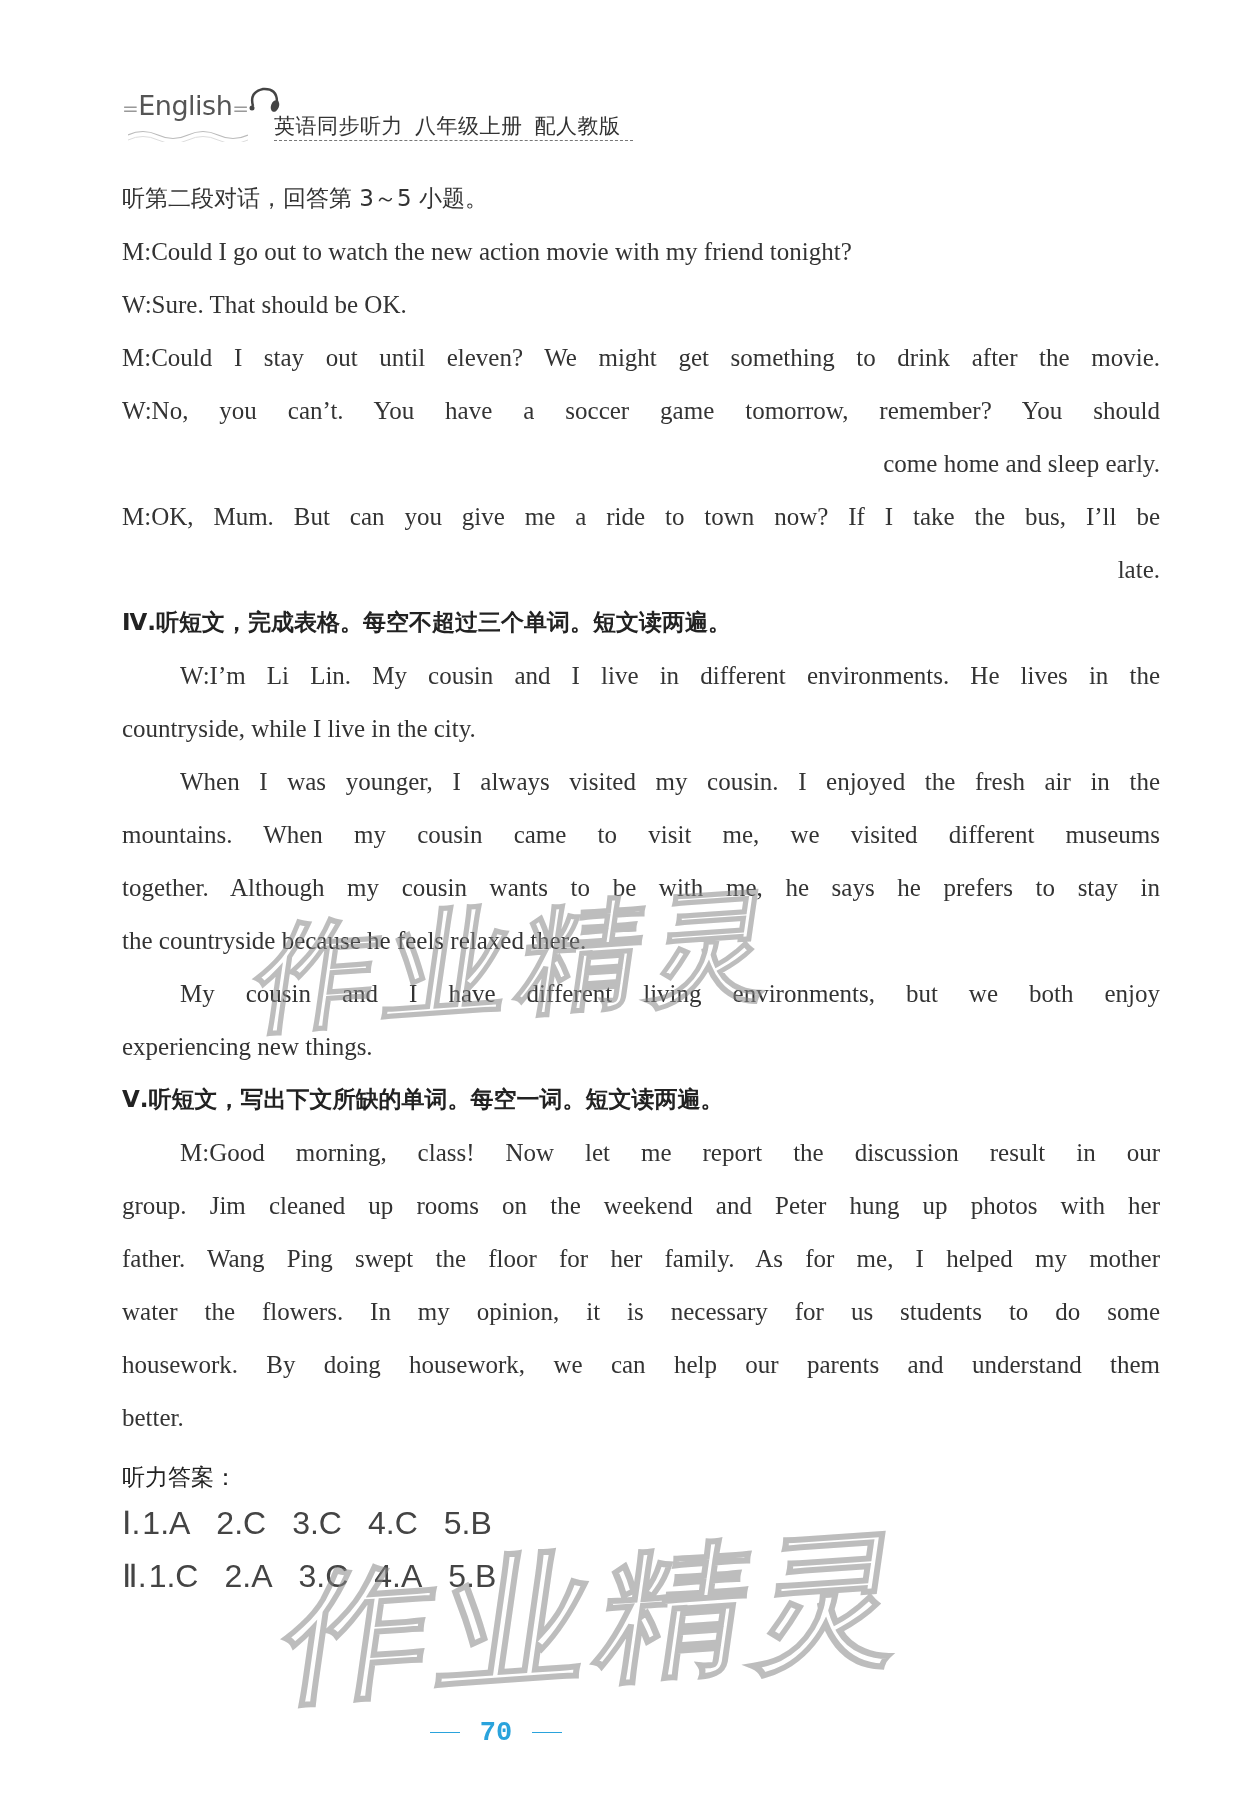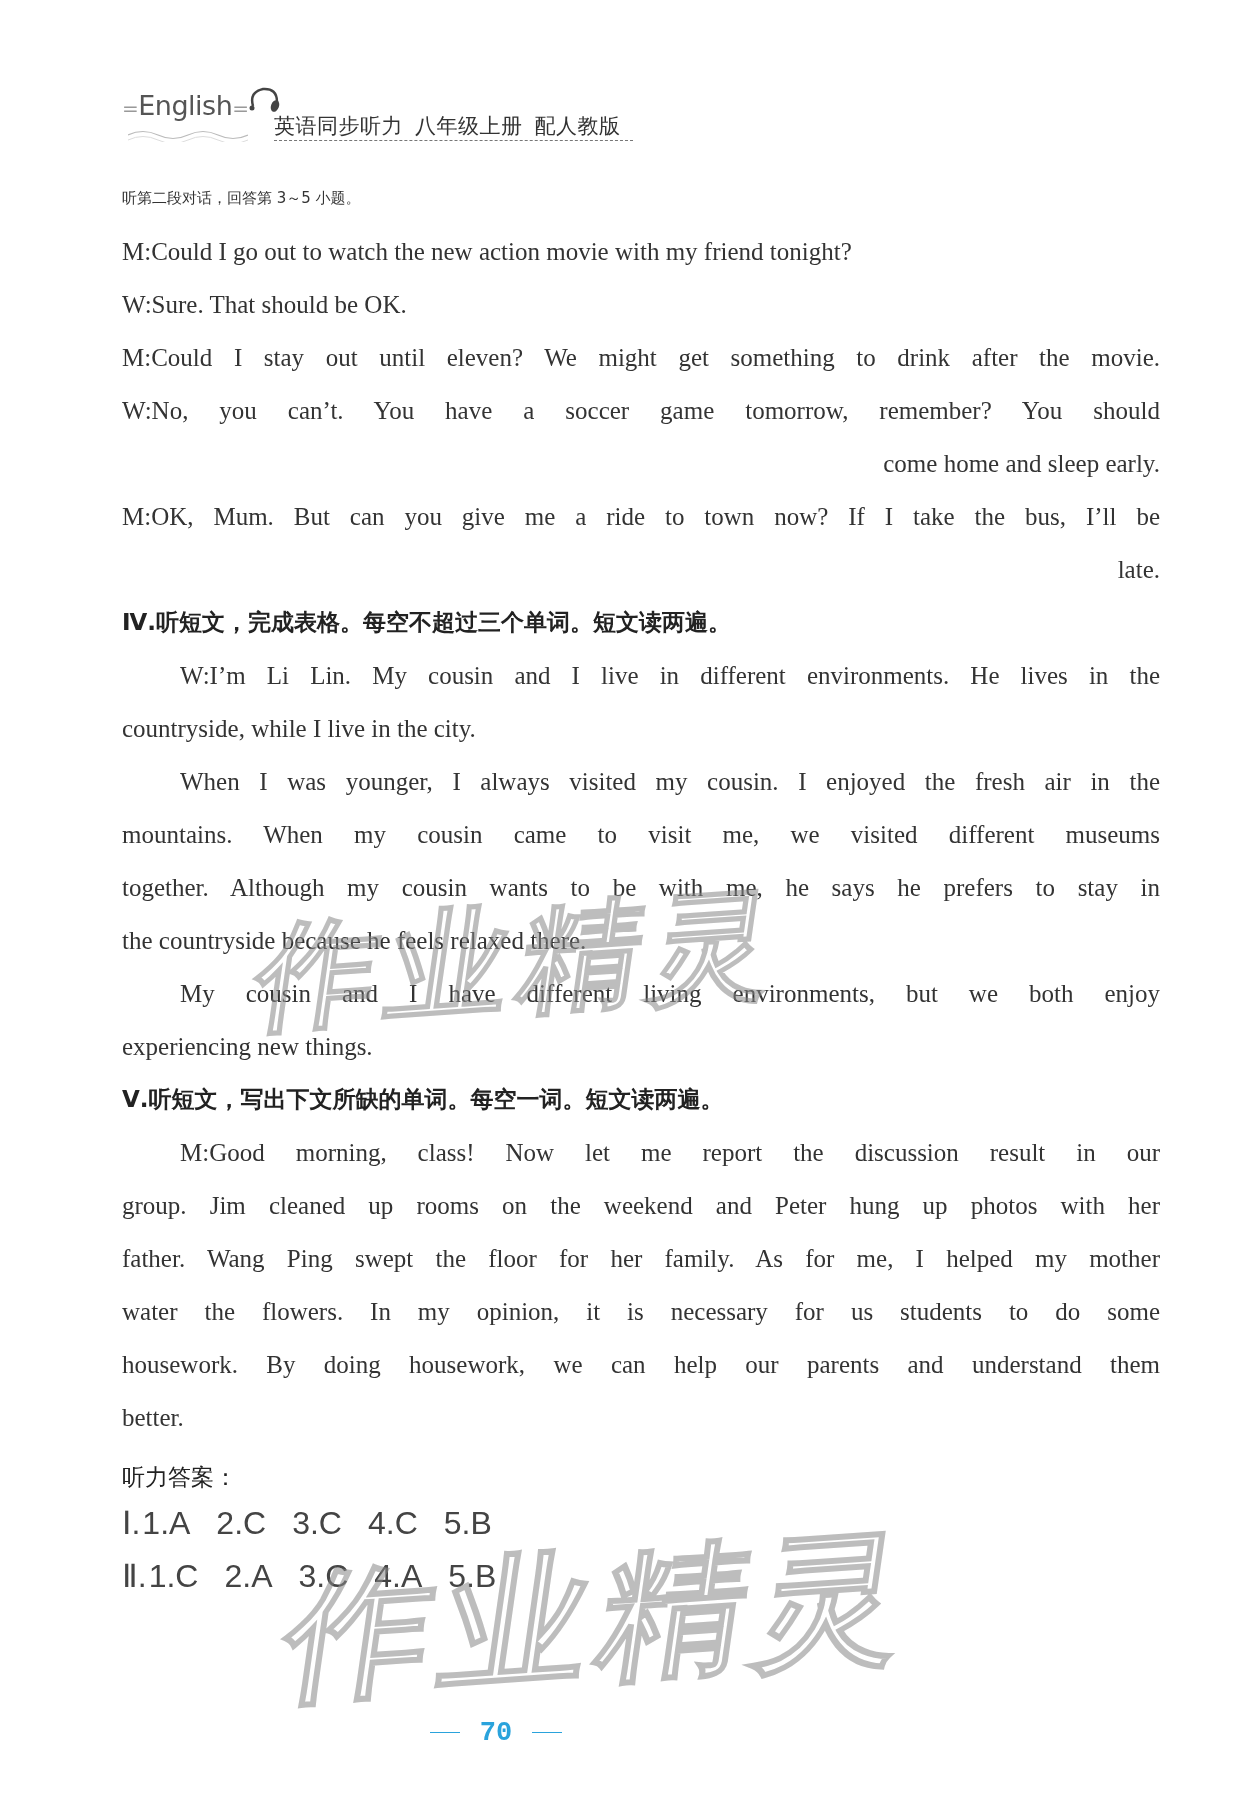--- a/index.html
+++ b/index.html
@@ -7,21 +7,21 @@
   .header { position: absolute; left: 122px; top: 88px; width: 560px; height: 60px; }
   .logo { position: absolute; left: 0; top: 2px; font-family: "DejaVu Sans", sans-serif; font-size: 27px; color: #555; letter-spacing: -0.5px; }
   .logo .dash { color: #999; font-size: 20px; }
   .waves { position: absolute; left: 6px; top: 40px; width: 120px; height: 14px; }
   .headphones { position: absolute; left: 125px; top: -2px; width: 34px; height: 30px; }
   .header-title { position: absolute; left: 152px; top: 24px; font-family: "DejaVu Sans", sans-serif; font-size: 21px; color: #333; white-space: nowrap; letter-spacing: 0.5px; border-bottom: 1.5px dashed #777; }
   .header-title span { margin-right: 12px; }
   .content { position: absolute; left: 122px; top: 172px; width: 1038px; font-family: "Liberation Serif", serif; font-size: 25px; color: #333; }
   .line { height: 53px; line-height: 53px; white-space: nowrap; }
   .just { text-align: justify; text-align-last: justify; }
-  .cn { font-family: "DejaVu Sans", sans-serif; font-size: 15px; color: #333; }
+  .cn { font-family: "DejaVu Sans", sans-serif; font-size: 23px; color: #333; }
   .cn-bold { font-family: "DejaVu Sans", sans-serif; font-size: 23px; font-weight: bold; color: #222; }
   .hang { padding-left: 40px; text-align: right; }
   .indent { padding-left: 58px; }
   .topic { text-align: center; font-family: "DejaVu Sans", sans-serif; font-weight: bold; font-size: 25px; color: #2aa3dc; height: 56px; line-height: 72px; margin-left: 20px; }
   .answers-label { font-family: "DejaVu Sans", sans-serif; font-size: 23px; color: #222; height: 53px; line-height: 66px; }
   .ans { font-family: Liberation Sans, sans-serif; font-size: 32px; color: #444; height: 53px; line-height: 53px; word-spacing: 0; }
   .ans span { display: inline-block; margin-right: 26px; }
   .pagenum { position: absolute; left: 0; width: 992px; top: 1718px; text-align: center; font-family: Liberation Mono, monospace; font-weight: bold; font-size: 27px; color: #2aa3dc; }
   .pagenum .dash { display: inline-block; width: 30px; border-top: 1.5px solid #2aa3dc; vertical-align: middle; margin: 0 20px; }
   .watermark { position: absolute; font-family: "DejaVu Sans", sans-serif; font-weight: bold; color: transparent; -webkit-text-stroke: 1.5px #888; opacity: 0.55; transform: skewX(-12deg) rotate(-4deg); white-space: nowrap; pointer-events: none; }

